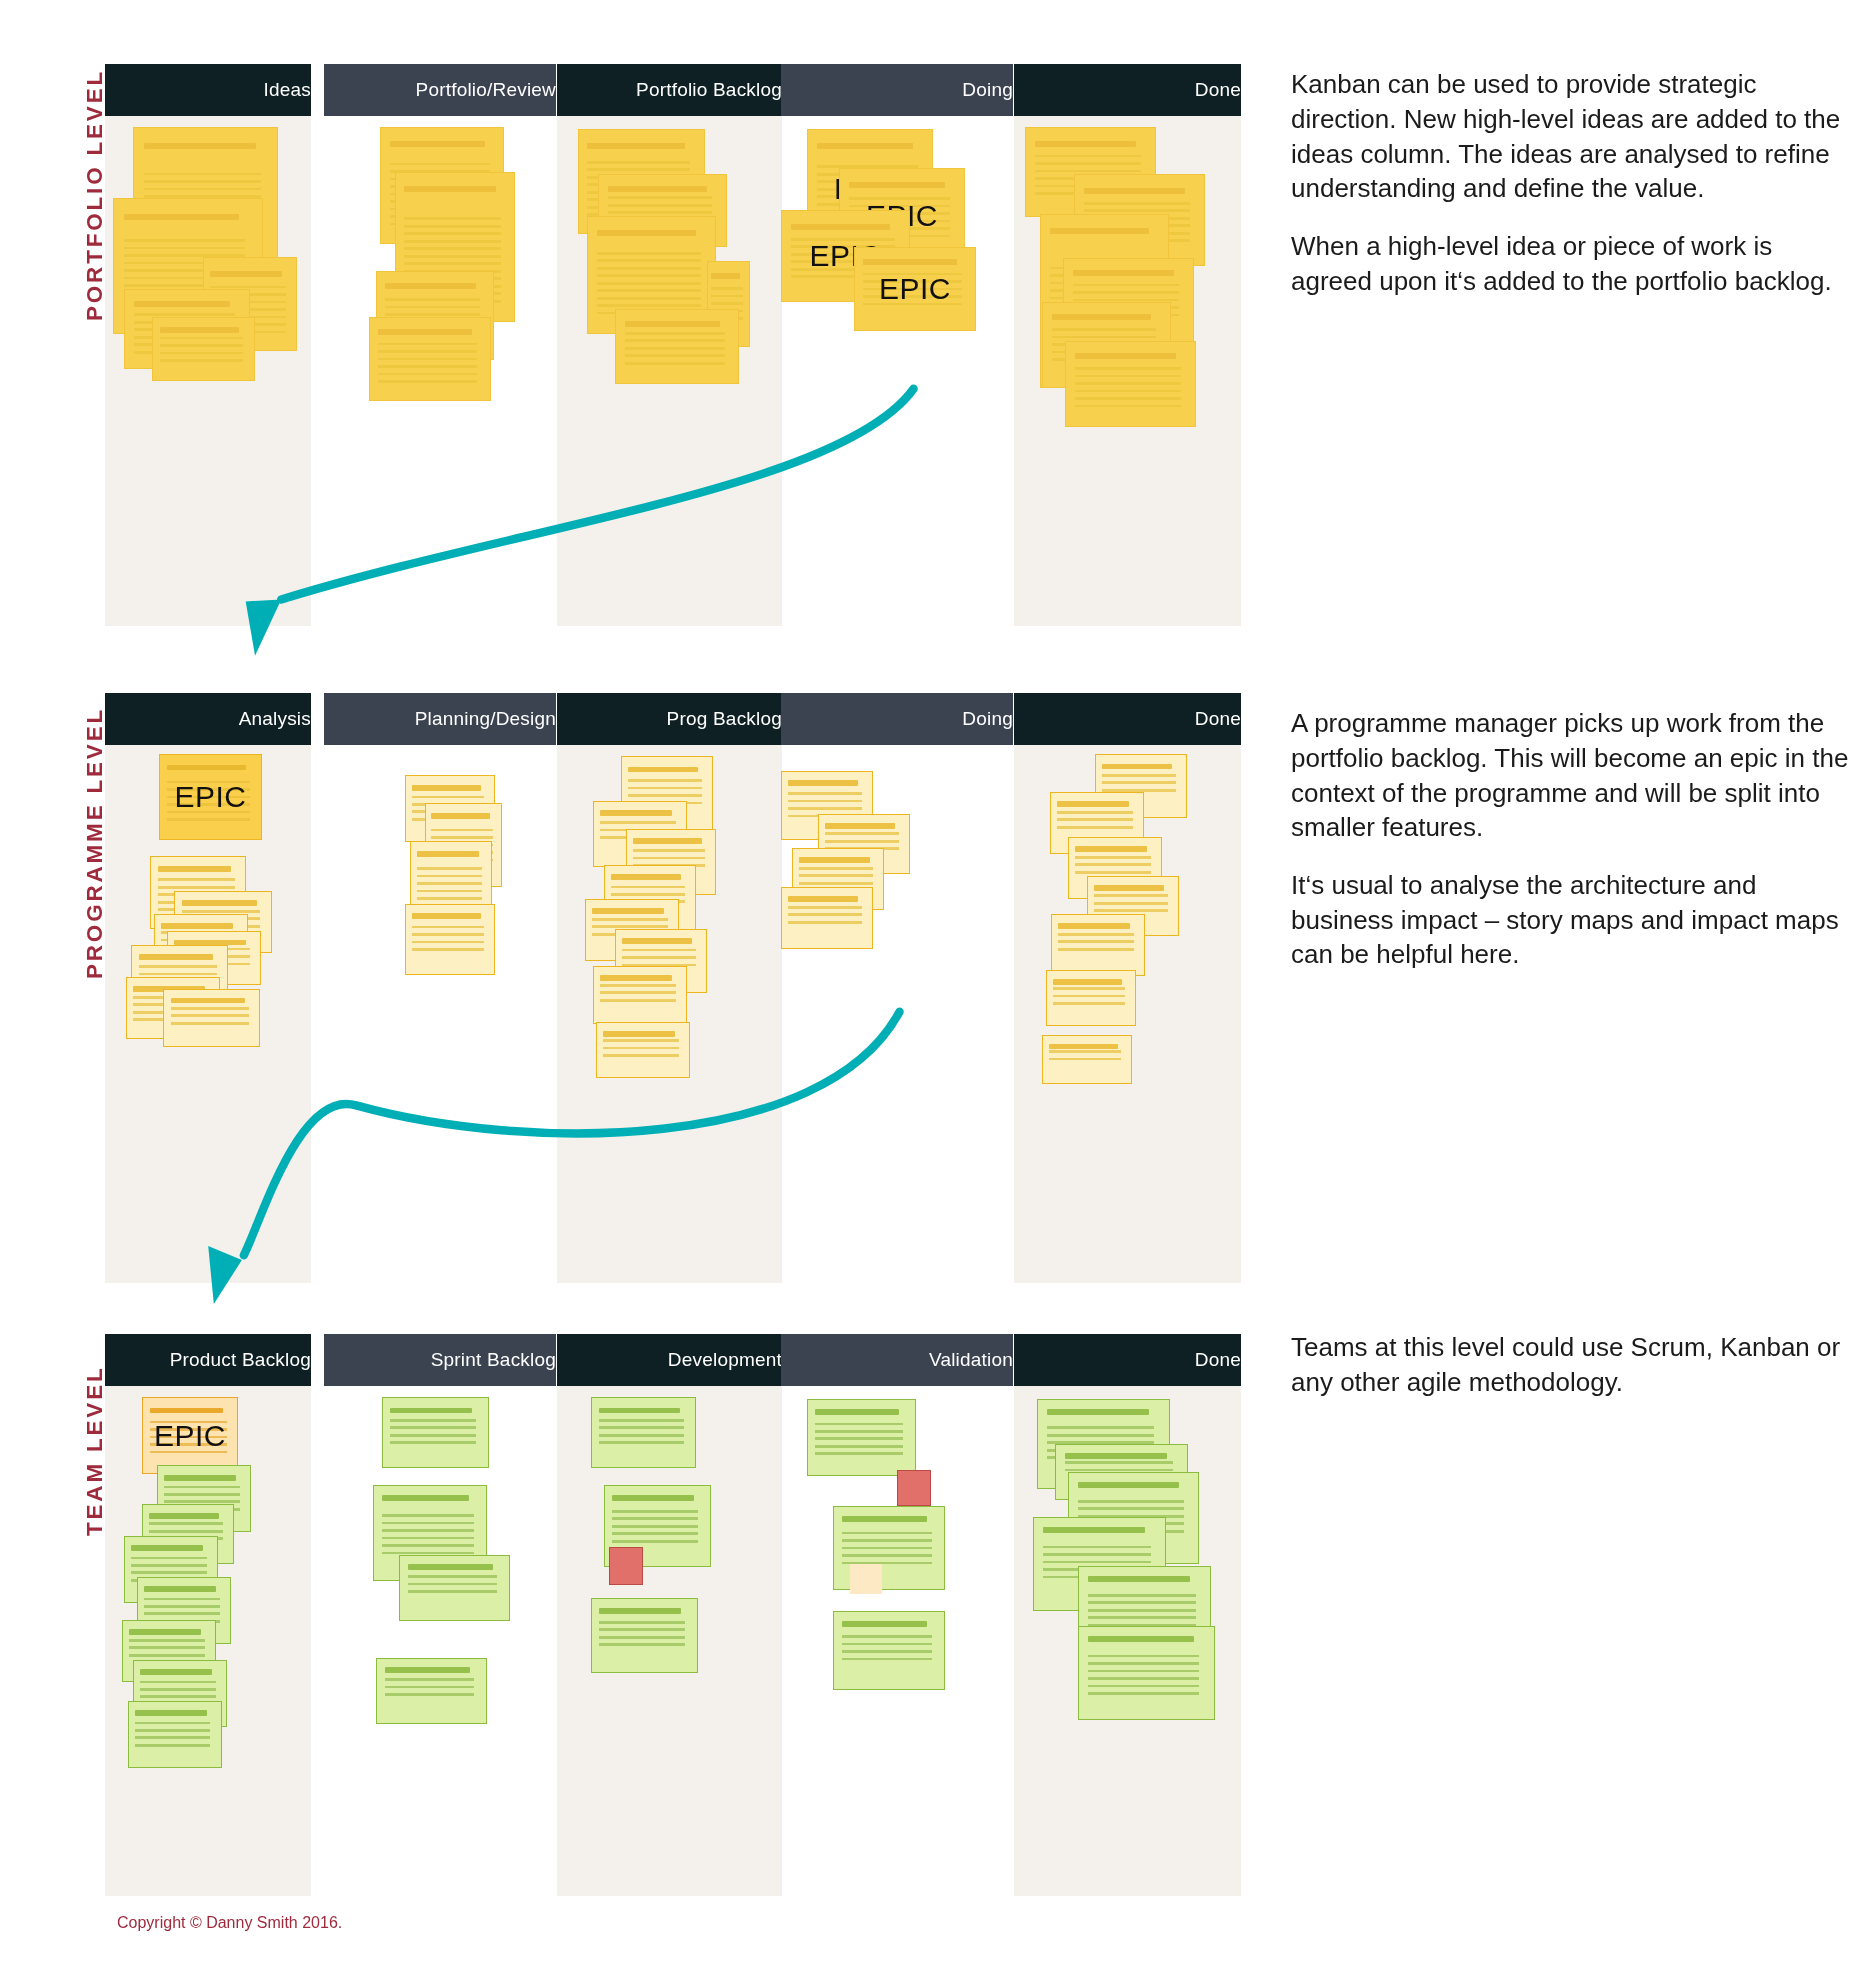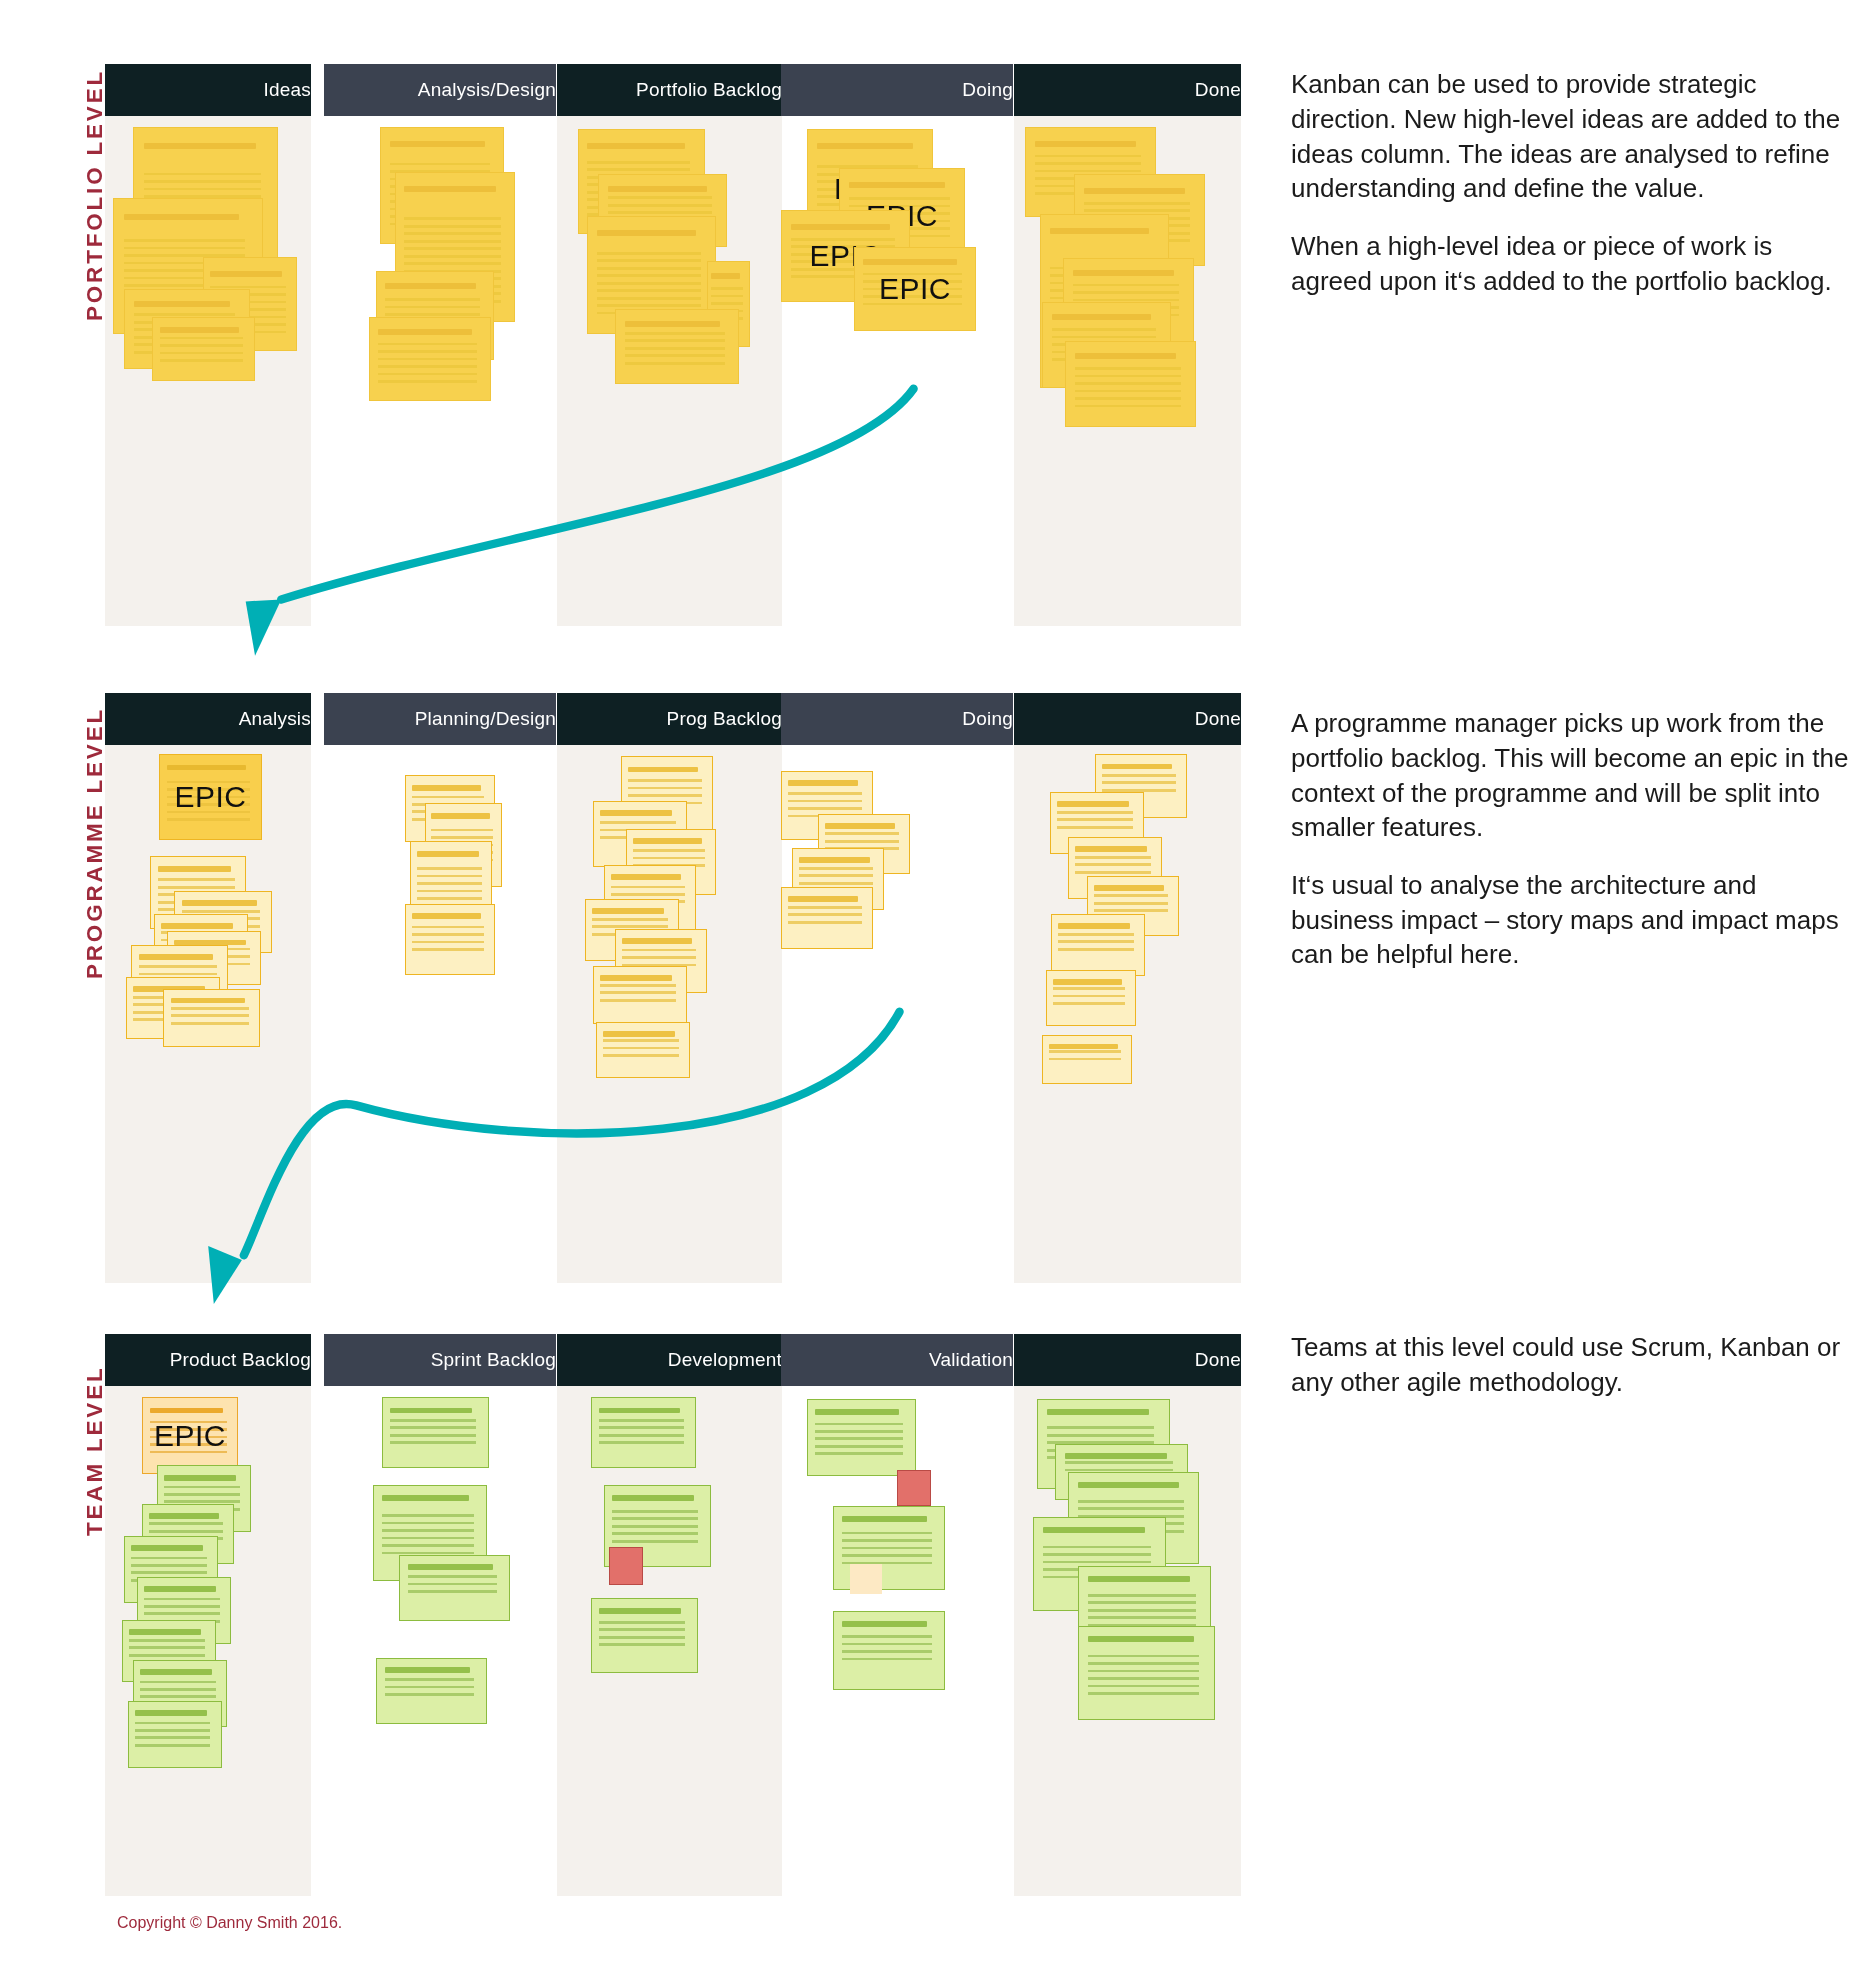--- a/index.html
+++ b/index.html
@@ -146,21 +146,21 @@
               <i></i>
               <i></i>
             </div>
         </div>
       </div>
     </div>
 
     <div class="col" style="left:219px;width:232px;height:562px;">
       <div class="col-bg nobg" style="height:562px;"></div>
       <div class="col-head head-grey">
-        <span>Analysis/Design</span>
+        <span>Portfolio/Review</span>
       </div>
       <div class="cardarea">
         <div class="card y" style="left:56px;top:11.2px;width:124px;height:117px;">
           <div class="hl" style="top:13px;"></div>
             <div class="lines">
               <i></i>
               <i></i>
               <i></i>
               <i></i>
               <i></i>

